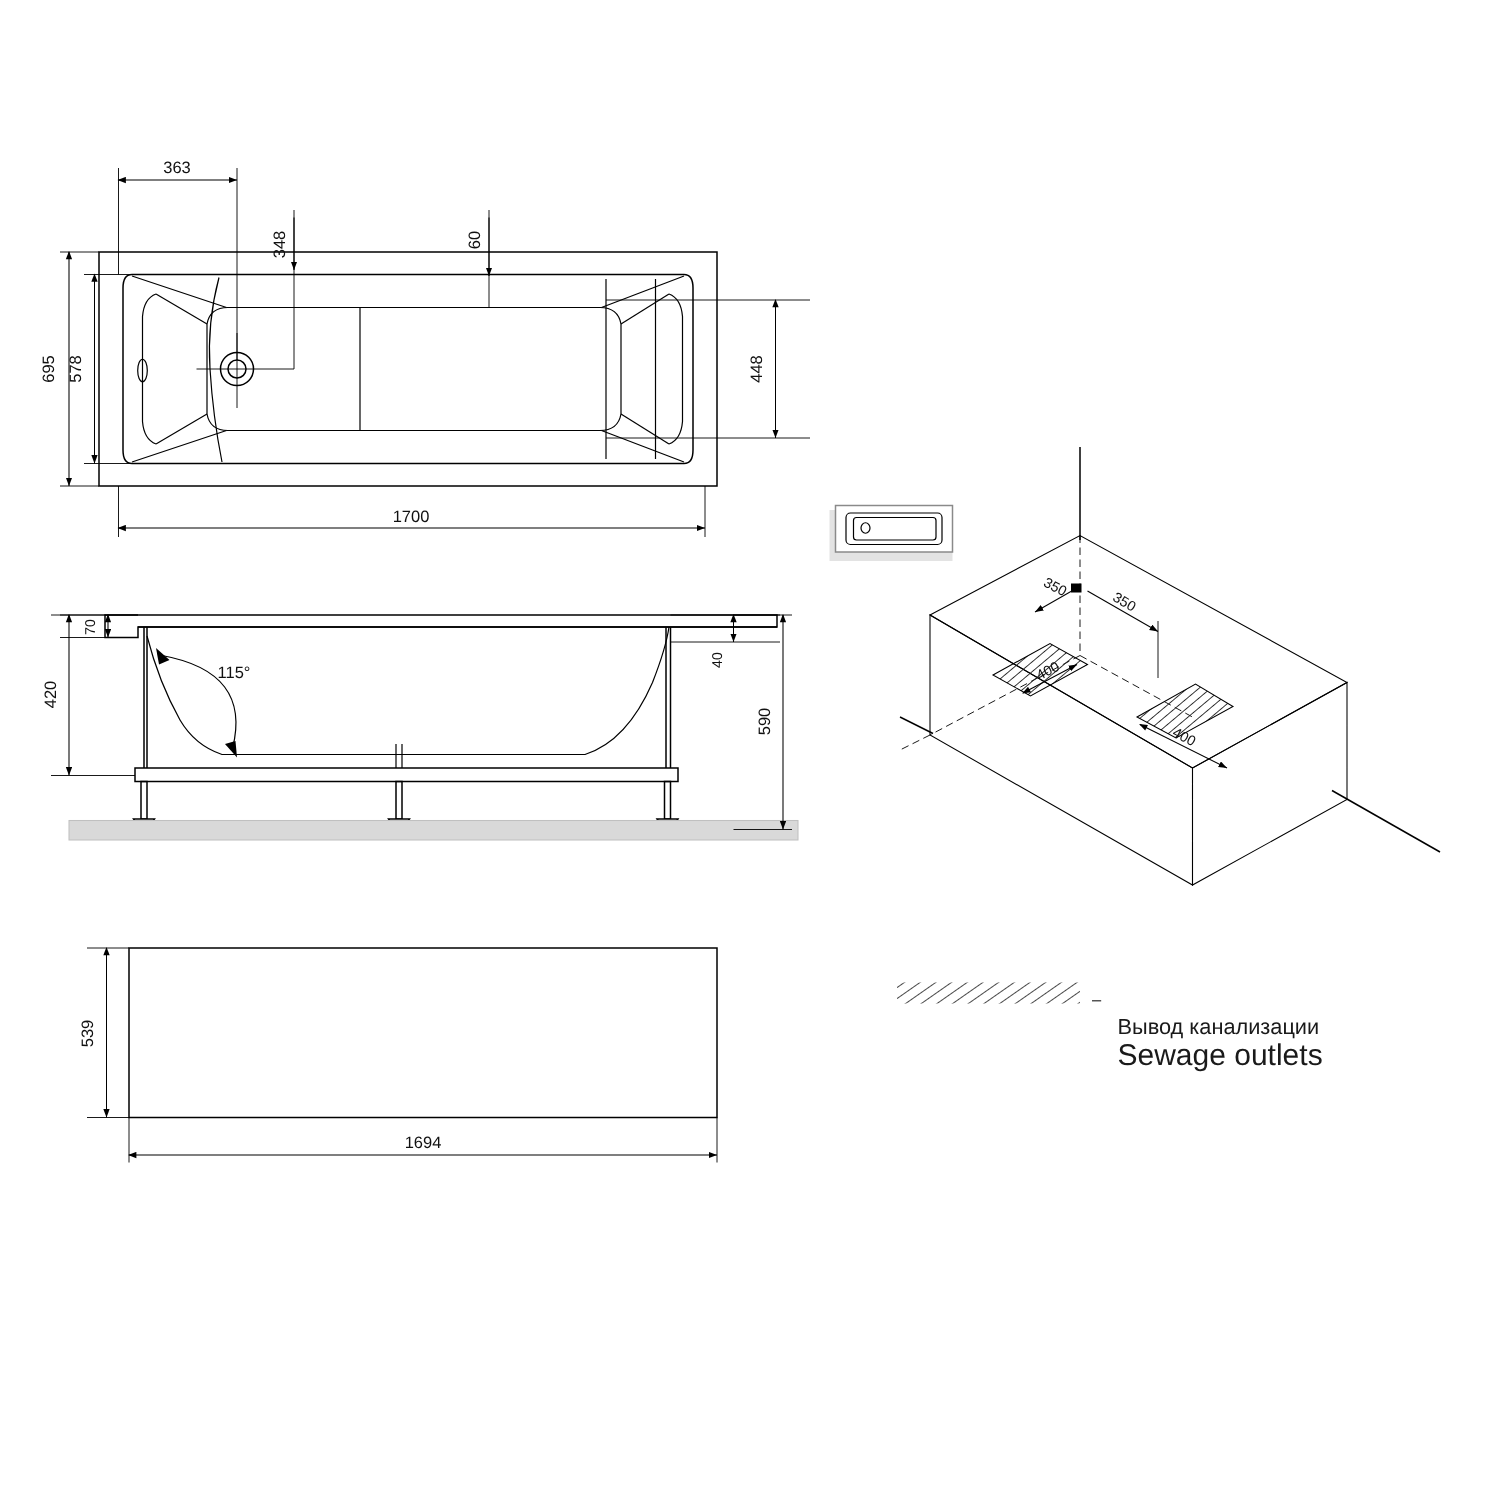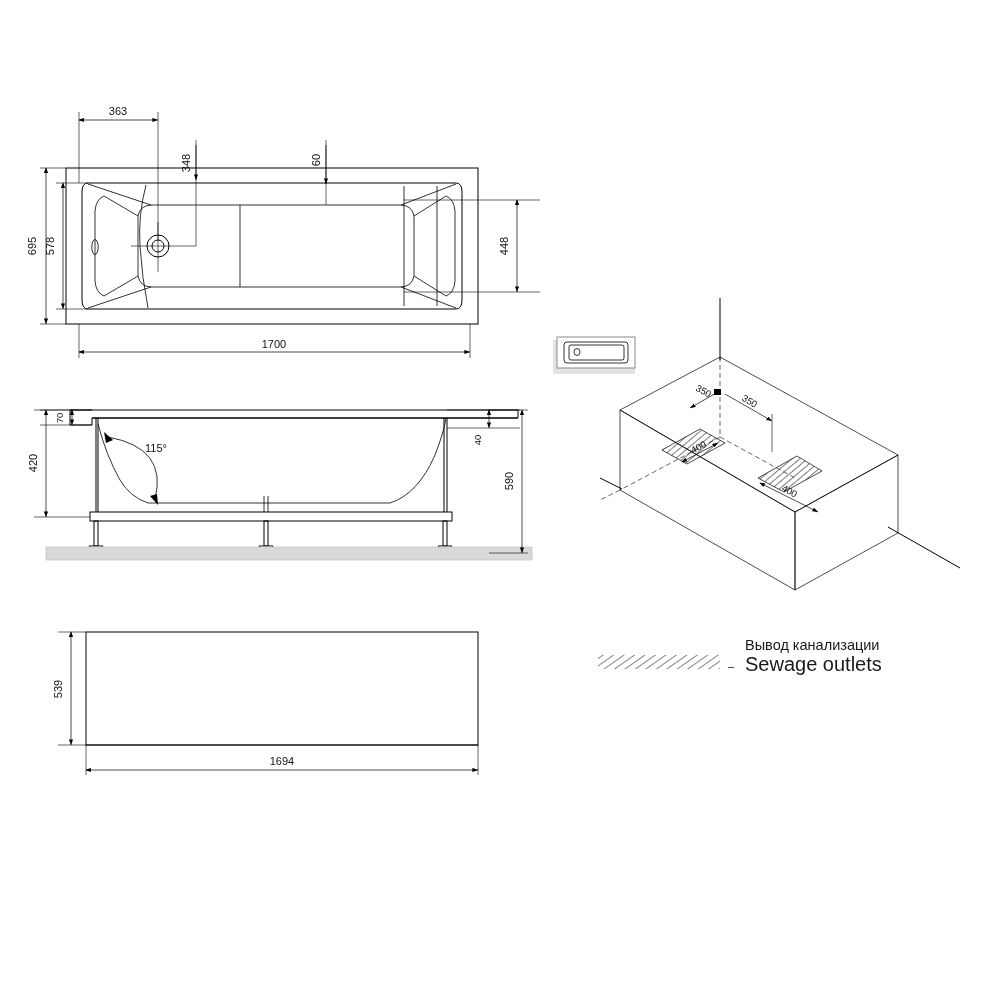--- a/index.html
+++ b/index.html
@@ -234,18 +234,18 @@
       <line class="ln-dim" x1="760" y1="483" x2="818" y2="512" marker-start="url(#arrE)" marker-end="url(#arrS)"></line>
       <text class="dimtxt-sm" x="788" y="494" text-anchor="middle" transform="rotate(28 788 494)">400</text>
     </g>
 
     <g>
       <rect x="598" y="655" width="122" height="14" fill="url(#hatch)" stroke="none"></rect>
       <text class="dimtxt" x="728" y="670">–</text>
     </g>
   </svg>
 
-  <div style="position:absolute;left:745px;top:636px;line-height:19px;">
+  <div style="position:absolute;left:745px;top:676px;line-height:19px;">
     <div class="legtxt-ru">Вывод канализации</div>
     <div class="legtxt-en">Sewage outlets</div>
   </div>
 
 </div>
 
 </body></html>

